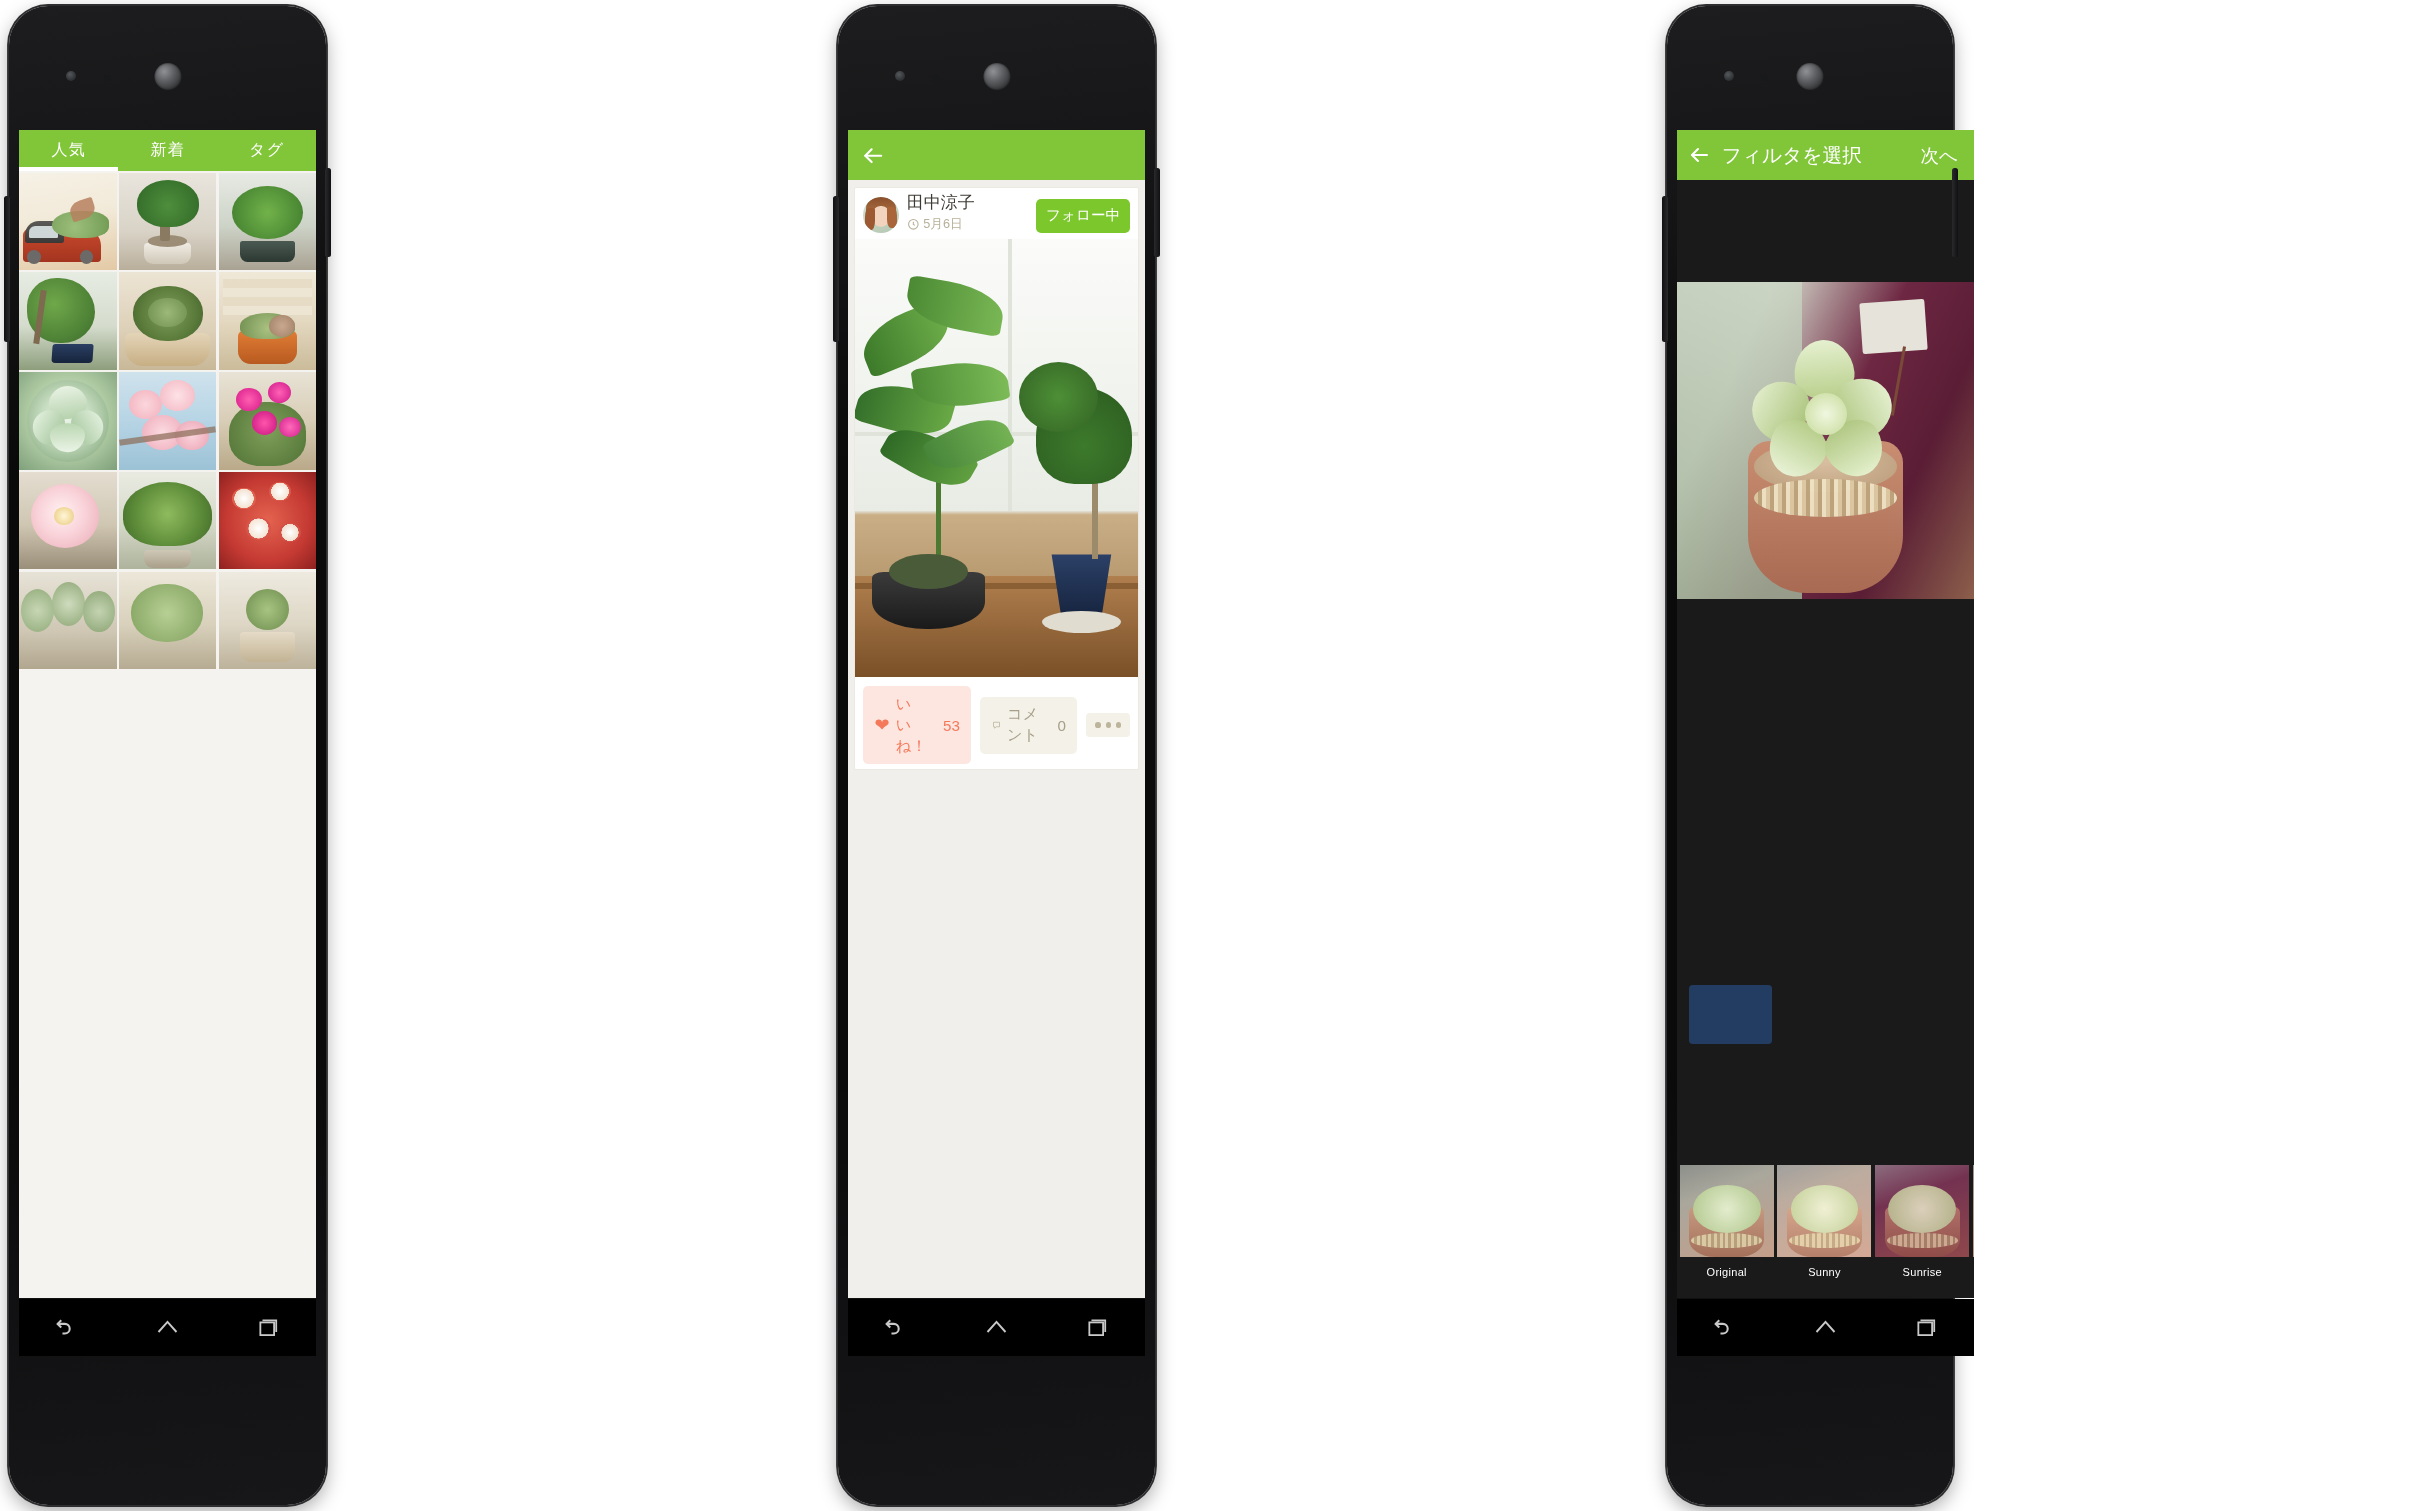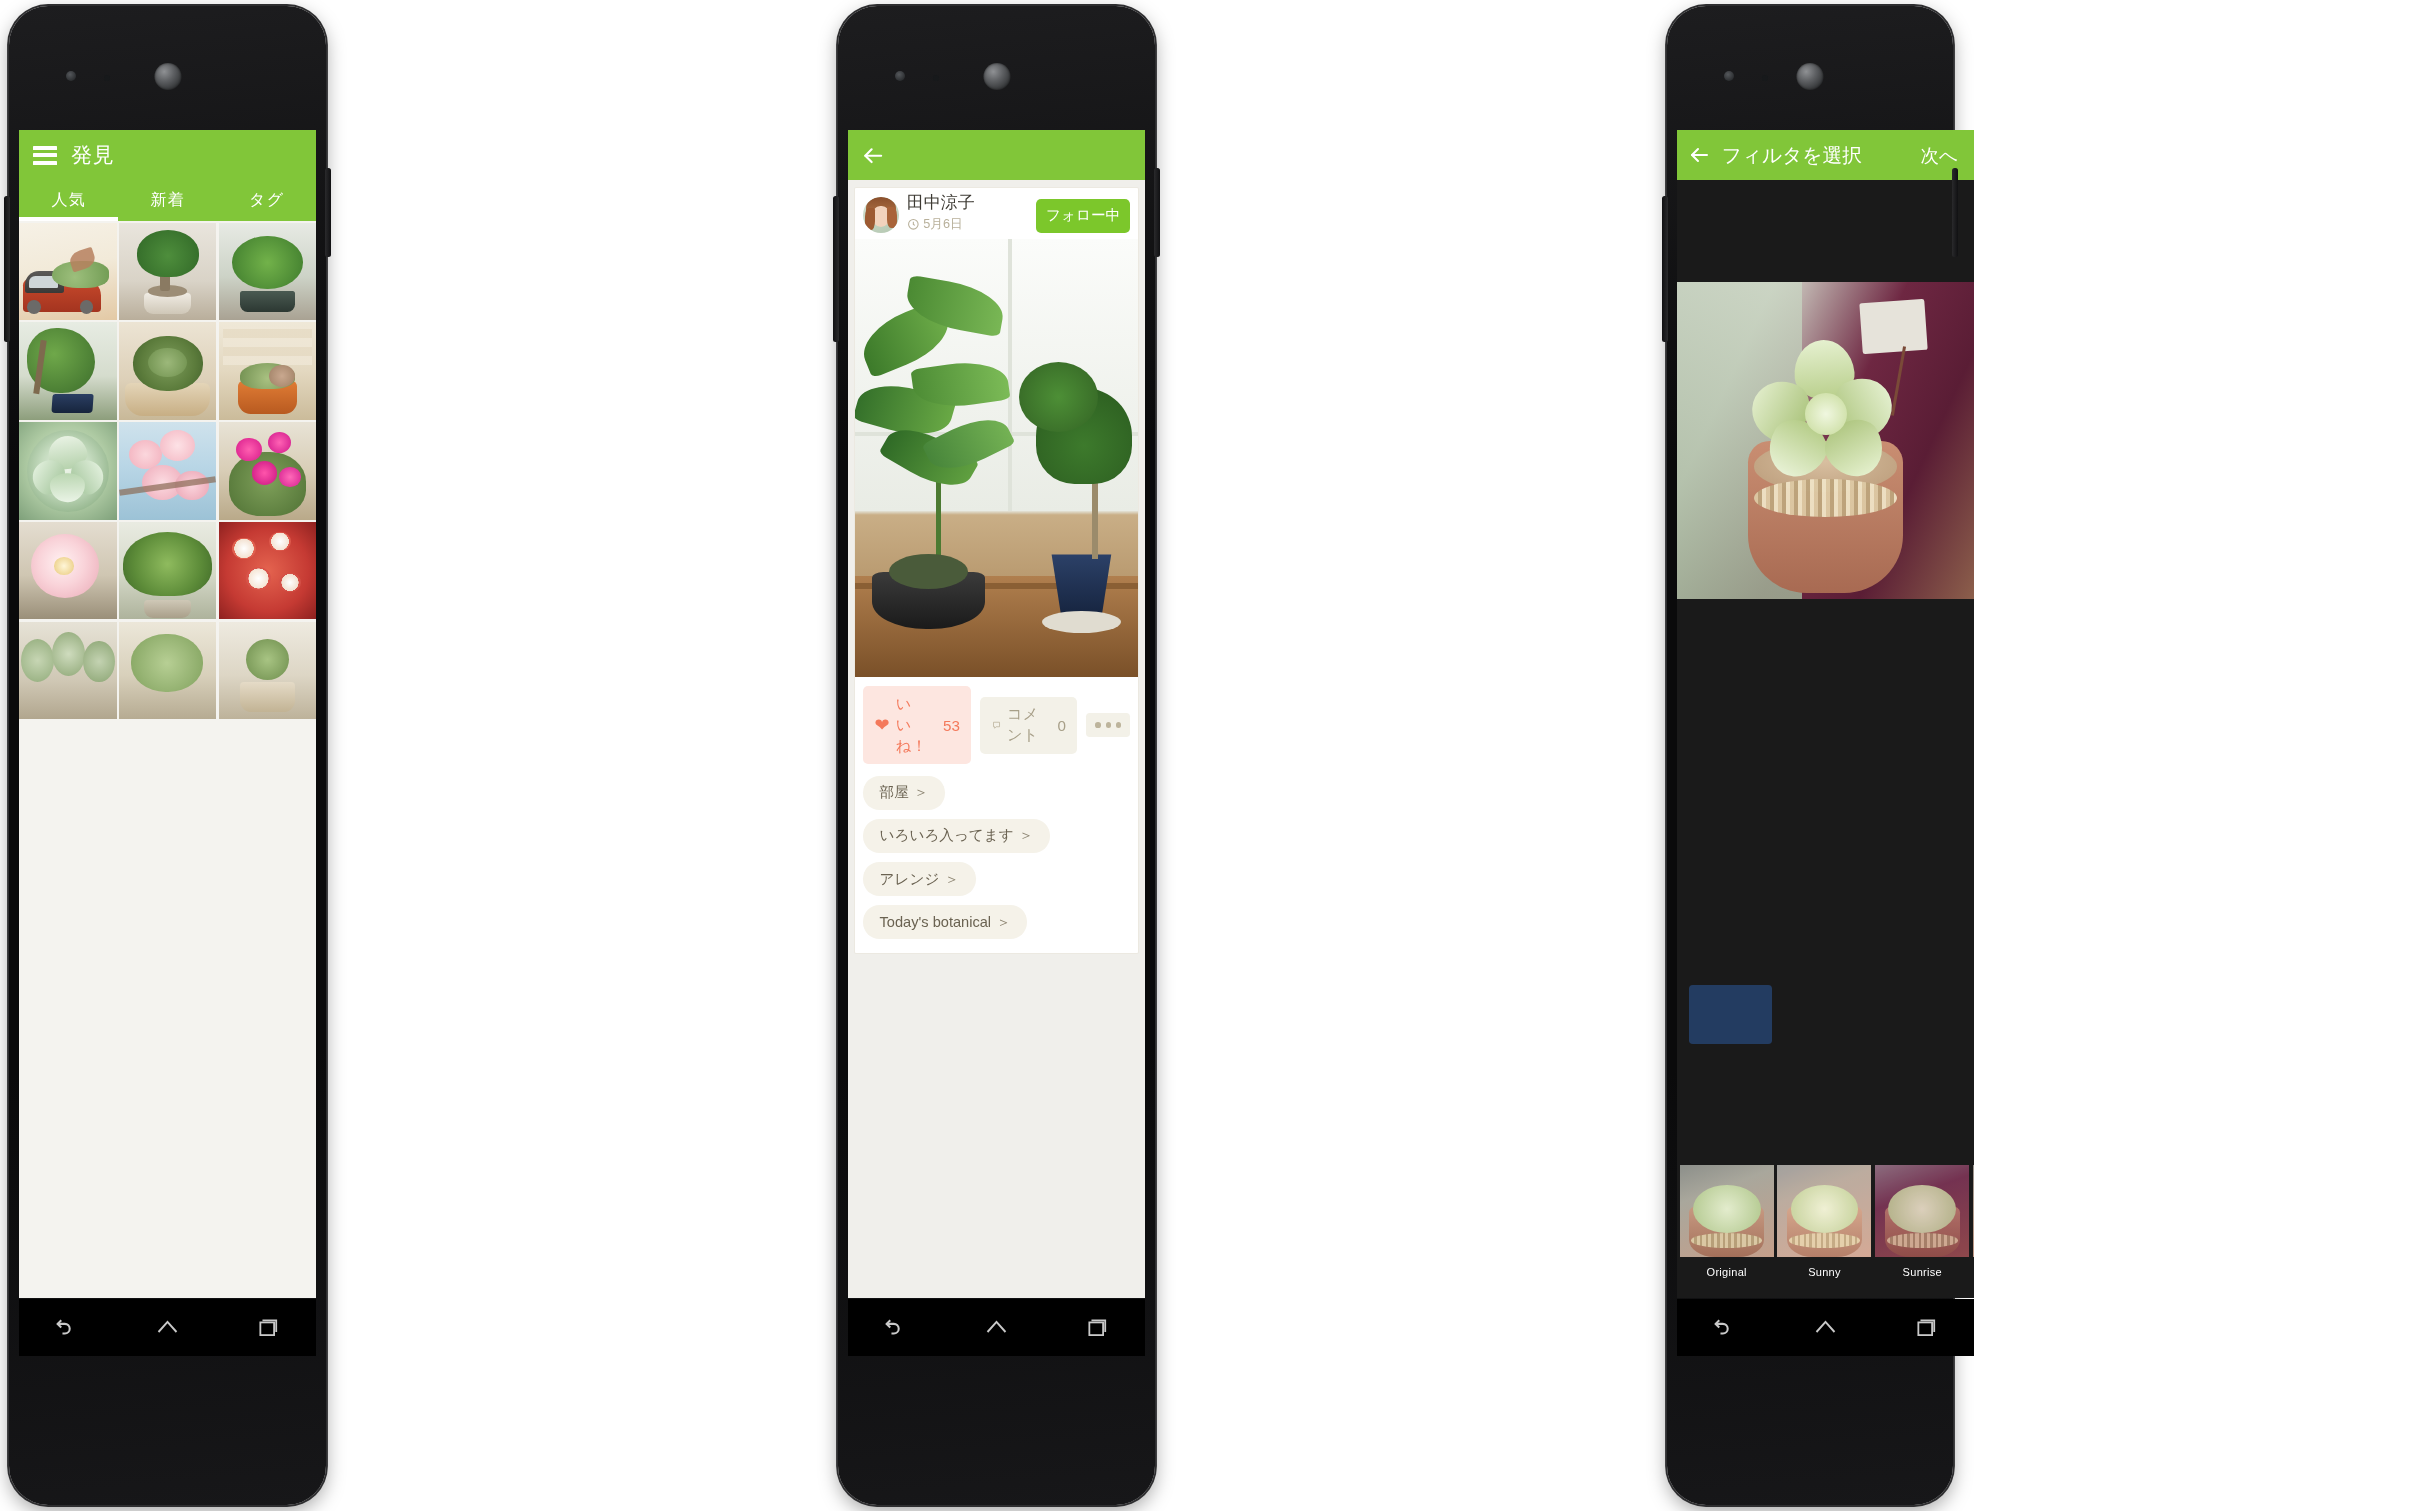--- a/index.html
+++ b/index.html
@@ -134,28 +134,20 @@
 
 <div class="stage">
 
   <div class="phone p1">
     <div class="frontcam"></div>
     <div class="sensor"></div>
     <div class="earpiece"></div>
 
     <div class="screen p1-screen">
 
-      <div class="appbar">
-        <div class="hamburger">
-          <i></i>
-            <i></i>
-            <i></i>
-        </div>
-        <div class="appbar-title">発見</div>
-      </div>
 
       <div class="tabs">
         <div class="tab">人気</div>
         <div class="tab">新着</div>
         <div class="tab">タグ</div>
         <div class="tab-indicator"></div>
       </div>
 
       <div class="grid-wrap">
         <div class="grid">
@@ -392,26 +384,20 @@
             <span>コメント</span>
             <span class="count">0</span>
           </div>
           <div class="more-btn">
               <i></i>
               <i></i>
               <i></i>
             </div>
         </div>
 
-        <div class="tagrow">
-          <span class="tag"><span>部屋</span><span class="chev">＞</span></span>
-          <span class="tag"><span>いろいろ入ってます</span><span class="chev">＞</span></span>
-          <span class="tag"><span>アレンジ</span><span class="chev">＞</span></span>
-          <span class="tag"><span>Today's botanical</span><span class="chev">＞</span></span>
-        </div>
       </div>
     </div>
 
     <div class="navbar">
       <div class="navbtn">
         <svg width="29" height="29" viewBox="0 0 24 24" fill="none" stroke="#c9c9c9" stroke-width="1.7">
           <path d="M3 9 L9 9 A4 4 0 0 1 9 17 L7 17"></path>
             <path d="M6 6 L3 9 L6 12"></path>
         </svg>
       </div>

